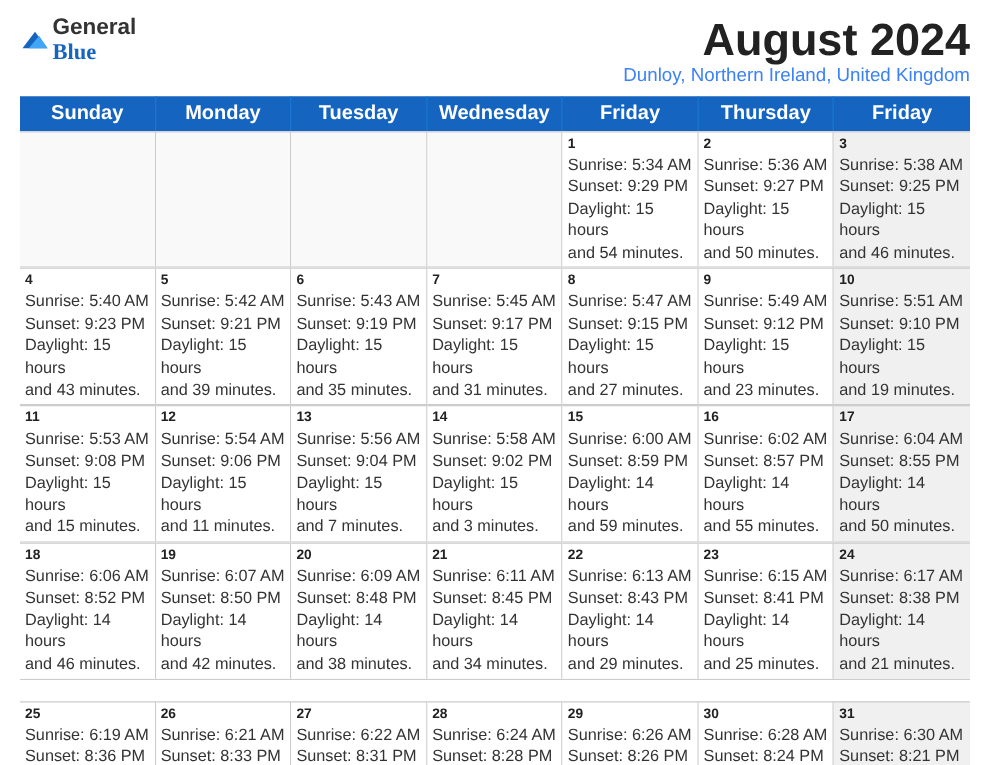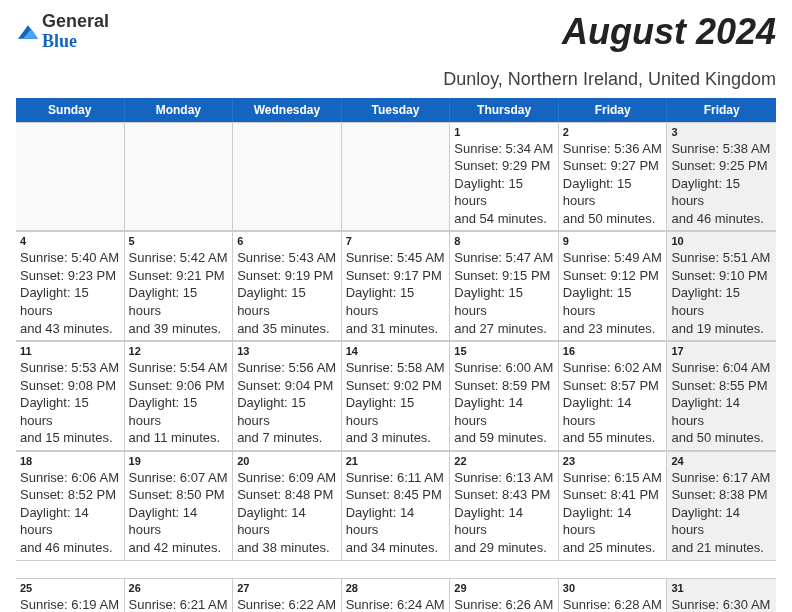--- a/index.html
+++ b/index.html
@@ -41,40 +41,38 @@
       display: inline-block;
     }
     .title-area {
       text-align: right;
     }
     .main-title {
       font-size: 36px;
       font-weight: bold;
       color: #222;
       line-height: 1.1;
-      font-style: italic;
     }
     .subtitle {
-      font-size: 18px;
-      color: #404040;
-      margin-top: 17px;
+      font-size: 15px;
+      color: #3b82f6;
     }
     .calendar {
       flex: 1;
       display: flex;
       flex-direction: column;
     }
     .cal-header-row {
       display: grid;
       grid-template-columns: repeat(7, 1fr);
       background: #1565c0;
     }
     .cal-header-cell {
       color: #fff;
-      font-size: 12px;
+      font-size: 16px;
       font-weight: bold;
       text-align: center;
       padding: 5px 2px;
       border-right: 1px solid #1976d2;
     }
     .cal-header-cell:last-child { border-right: none; }
     .cal-body {
       flex: 1;
       display: flex;
       flex-direction: column;
@@ -139,24 +137,24 @@
     <div class="title-area">
       <div class="main-title">August 2024</div>
       <div class="subtitle">Dunloy, Northern Ireland, United Kingdom</div>
     </div>
   </div>
 
   <div class="calendar">
     <div class="cal-header-row">
     <div class="cal-header-cell">Sunday</div>
         <div class="cal-header-cell">Monday</div>
+        <div class="cal-header-cell">Tuesday</div>
         <div class="cal-header-cell">Wednesday</div>
-        <div class="cal-header-cell">Tuesday</div>
+        <div class="cal-header-cell">Friday</div>
         <div class="cal-header-cell">Thursday</div>
-        <div class="cal-header-cell">Friday</div>
         <div class="cal-header-cell">Friday</div>
       </div>
     <div class="cal-body">
     <div class="cal-row">
           <div class="cal-cell empty"></div>
           <div class="cal-cell empty"></div>
           <div class="cal-cell empty"></div>
           <div class="cal-cell empty"></div>
           <div class="cal-cell">
             <span class="day-number">1</span>

